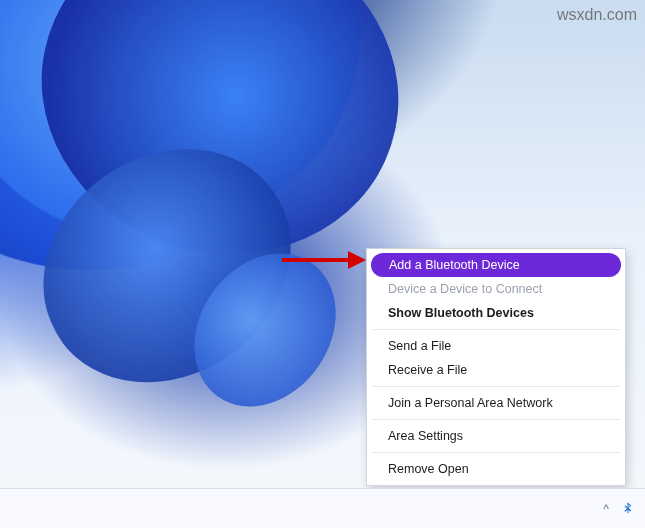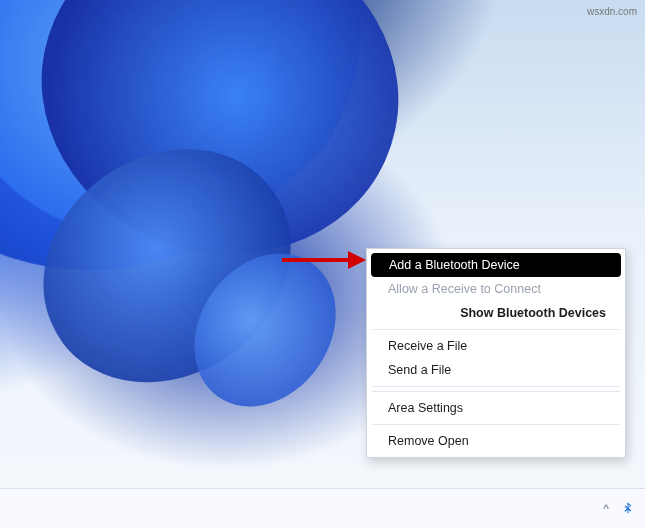--- a/index.html
+++ b/index.html
@@ -55,41 +55,41 @@
       box-shadow: 2px 4px 10px rgba(0,0,0,0.18);
       padding: 4px 3px;
     }
     .menu-item {
       padding: 5px 16px 5px 18px;
       font-size: 12.5px; color:#1c1c1c;
       white-space: nowrap;
       cursor: default;
     }
     .menu-item.highlight {
-      background: #000000;
+      background: #6d28d9;
       color: #ffffff;
-      border-radius: 4px;
+      border-radius: 12px;
       margin: 0 1px;
     }
     .menu-item.disabled { color:#9aa2af; }
-    .menu-item.bold { font-weight: 700; text-align: right; }
+    .menu-item.bold { font-weight: 700; }
     .menu-sep {
       height: 1px; background:#e2e7ef; margin: 4px 2px;
     }
 
     
     .arrow {
       position:absolute; left:282px; top:252px; width:90px; height:16px;
     }
     .arrow-line { position:absolute; left:0; top:6px; width:70px; height:4px; background:#d30000; }
     .arrow-head { position:absolute; left:66px; top:-1px; width:0; height:0;
       border-left: 18px solid #d30000; border-top: 9px solid transparent; border-bottom: 9px solid transparent; }
 
     
-    .watermark { position:absolute; right:8px; top:6px; font-size:10px; color:#666; opacity:.85; font-family: Verdana, sans-serif; margin-left: 26px; }
+    .watermark { position:absolute; right:8px; top:6px; font-size:16px; color:#666; opacity:.85; font-family: Verdana, sans-serif; margin-left: 26px; }
   </style>
 </head>
 <body>
 
 <div class="wallpaper">
   <div class="petal p1"></div>
   <div class="petal p2"></div>
   <div class="petal p3"></div>
   <div class="petal p4"></div>
   <div class="petal p5"></div>
@@ -97,26 +97,27 @@
 
 <div class="watermark">wsxdn.com</div>
 
 <div class="arrow">
   <div class="arrow-line"></div>
   <div class="arrow-head"></div>
 </div>
 
 <div class="context-menu" id="ctx">
     <div class="menu-item highlight">Add a Bluetooth Device</div>
-    <div class="menu-item disabled">Allow a Receive to Connect</div>
+    <div class="menu-item disabled">Device a Device to Connect</div>
     <div class="menu-item bold">Show Bluetooth Devices</div>
     <div class="menu-sep"></div>
+    <div class="menu-item">Send a File</div>
     <div class="menu-item">Receive a File</div>
-    <div class="menu-item">Send a File</div>
     <div class="menu-sep"></div>
+    <div class="menu-item">Join a Personal Area Network</div>
     <div class="menu-sep"></div>
     <div class="menu-item">Area Settings</div>
     <div class="menu-sep"></div>
     <div class="menu-item">Remove Open</div>
   </div>
 
 <div class="taskbar">
   <div class="tray">
     <span class="tray-chevron">^</span>
     <span class="tray-icon">

